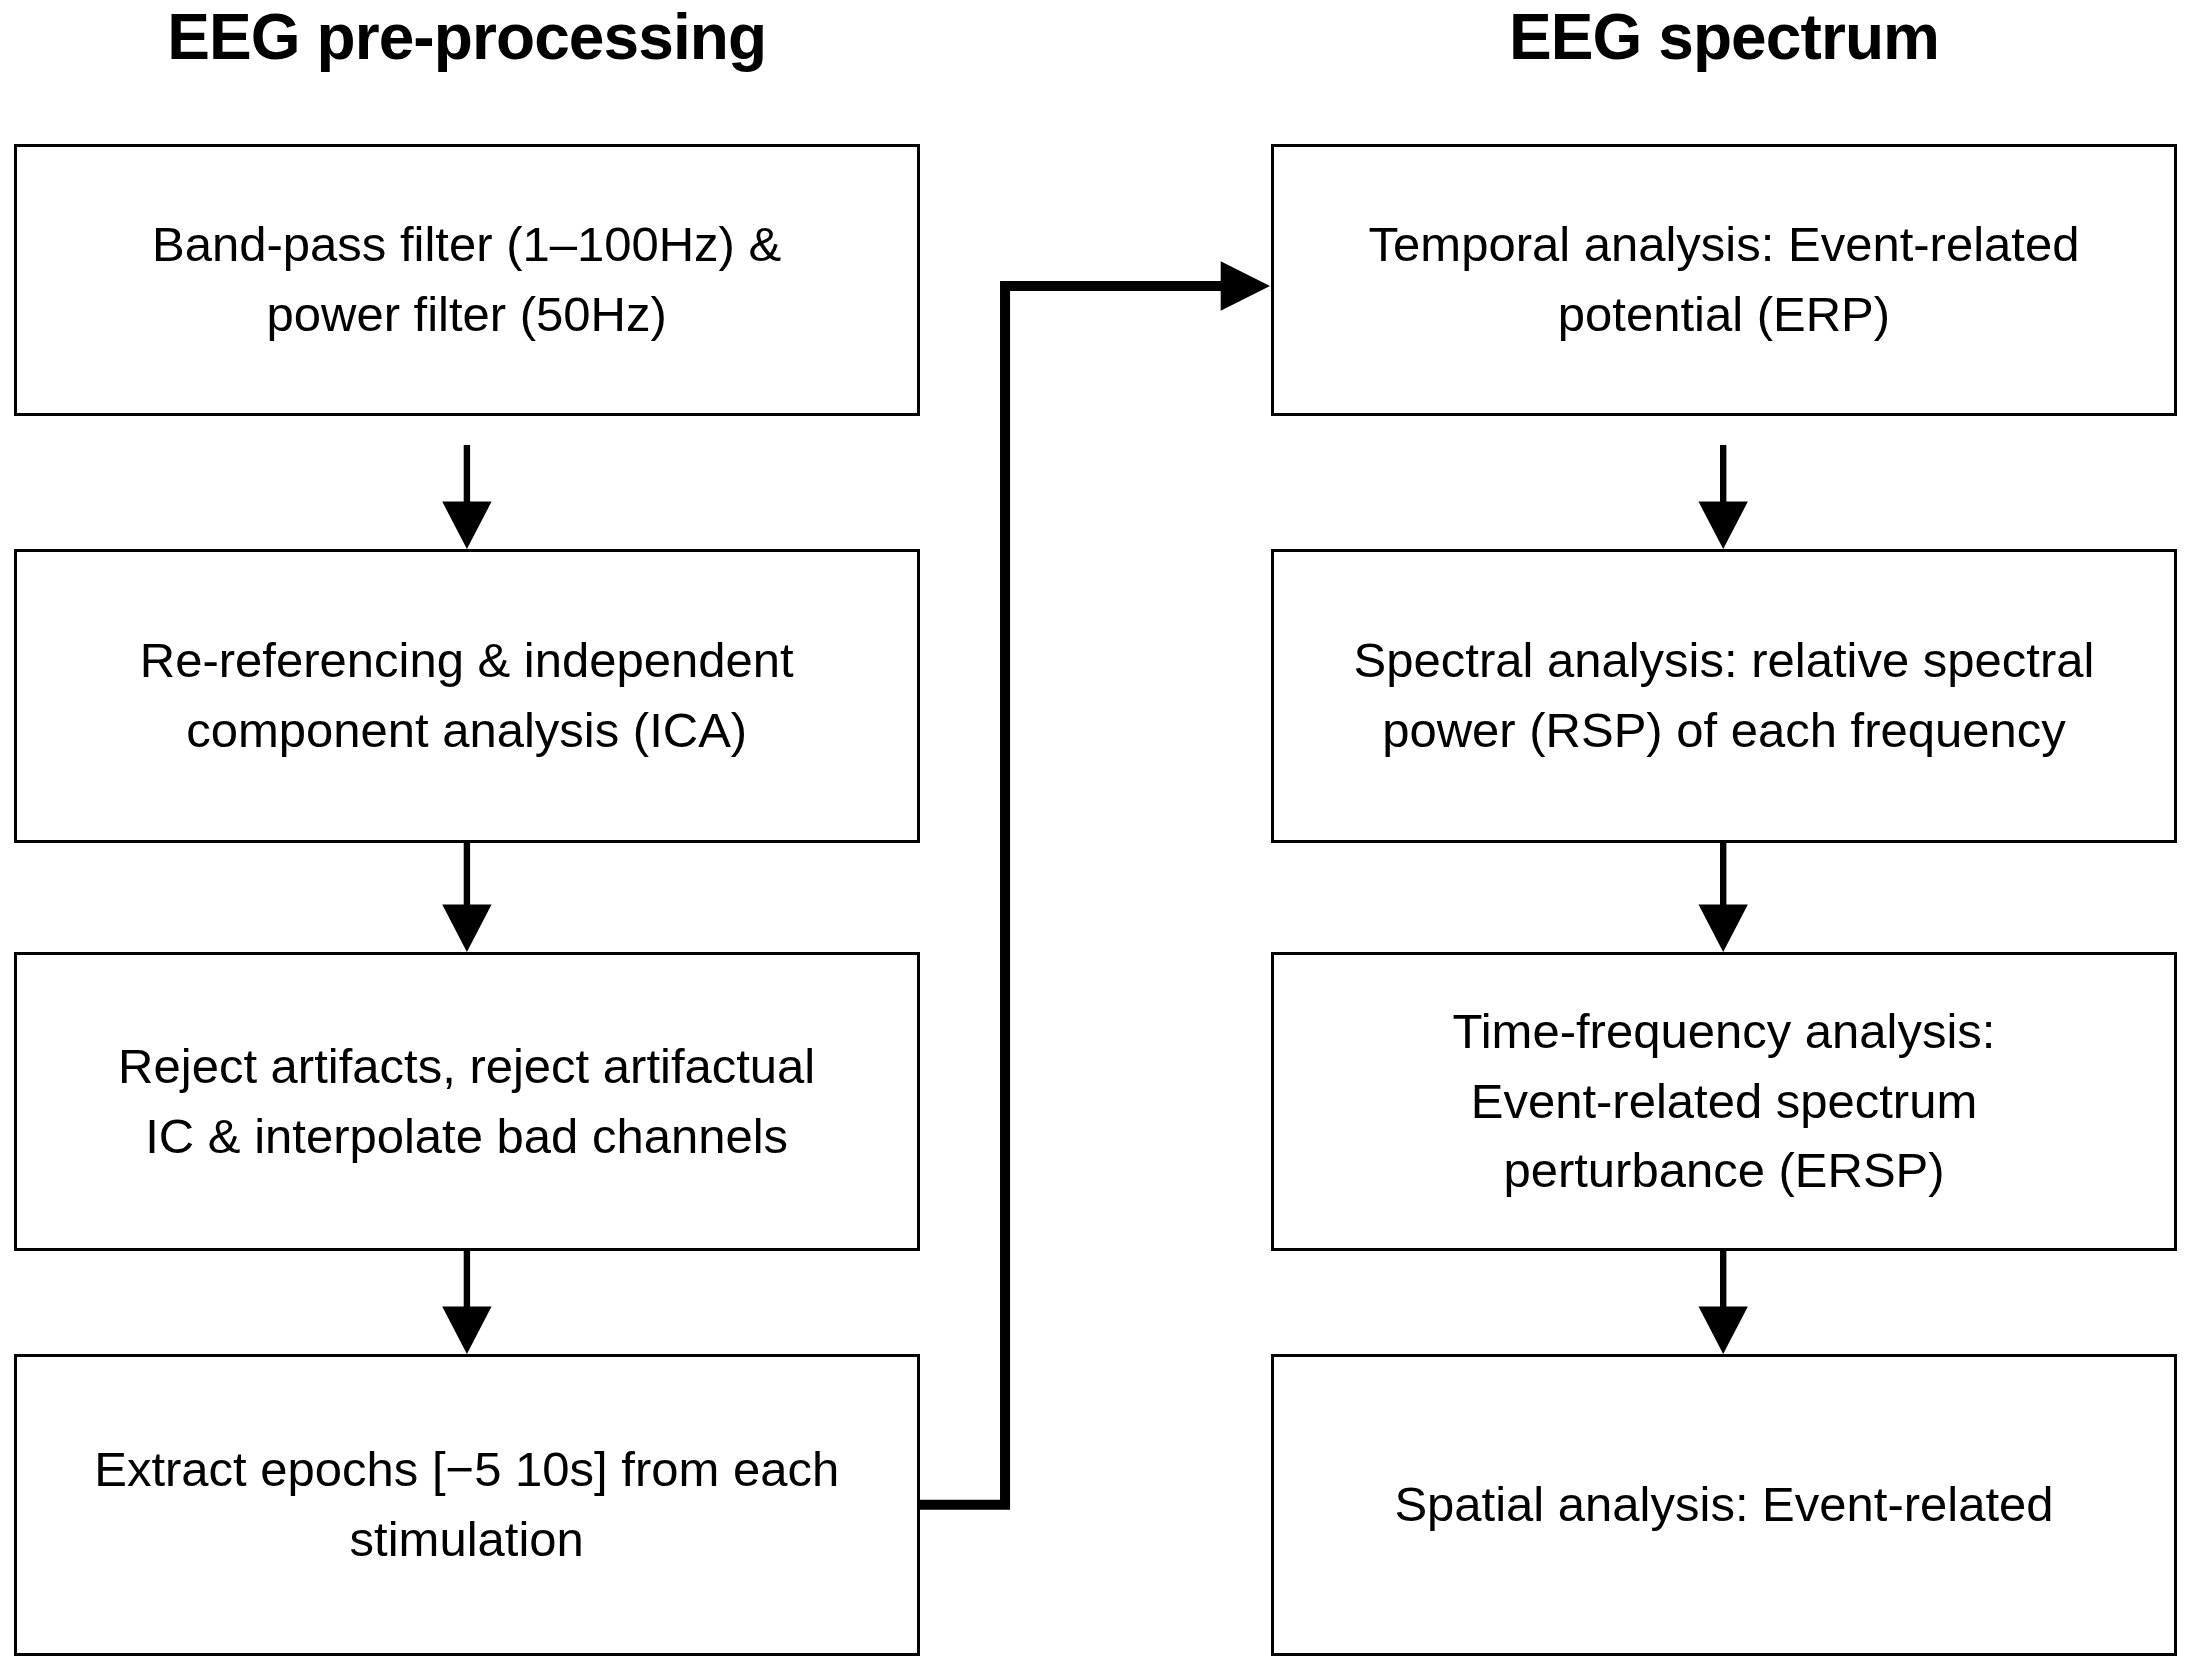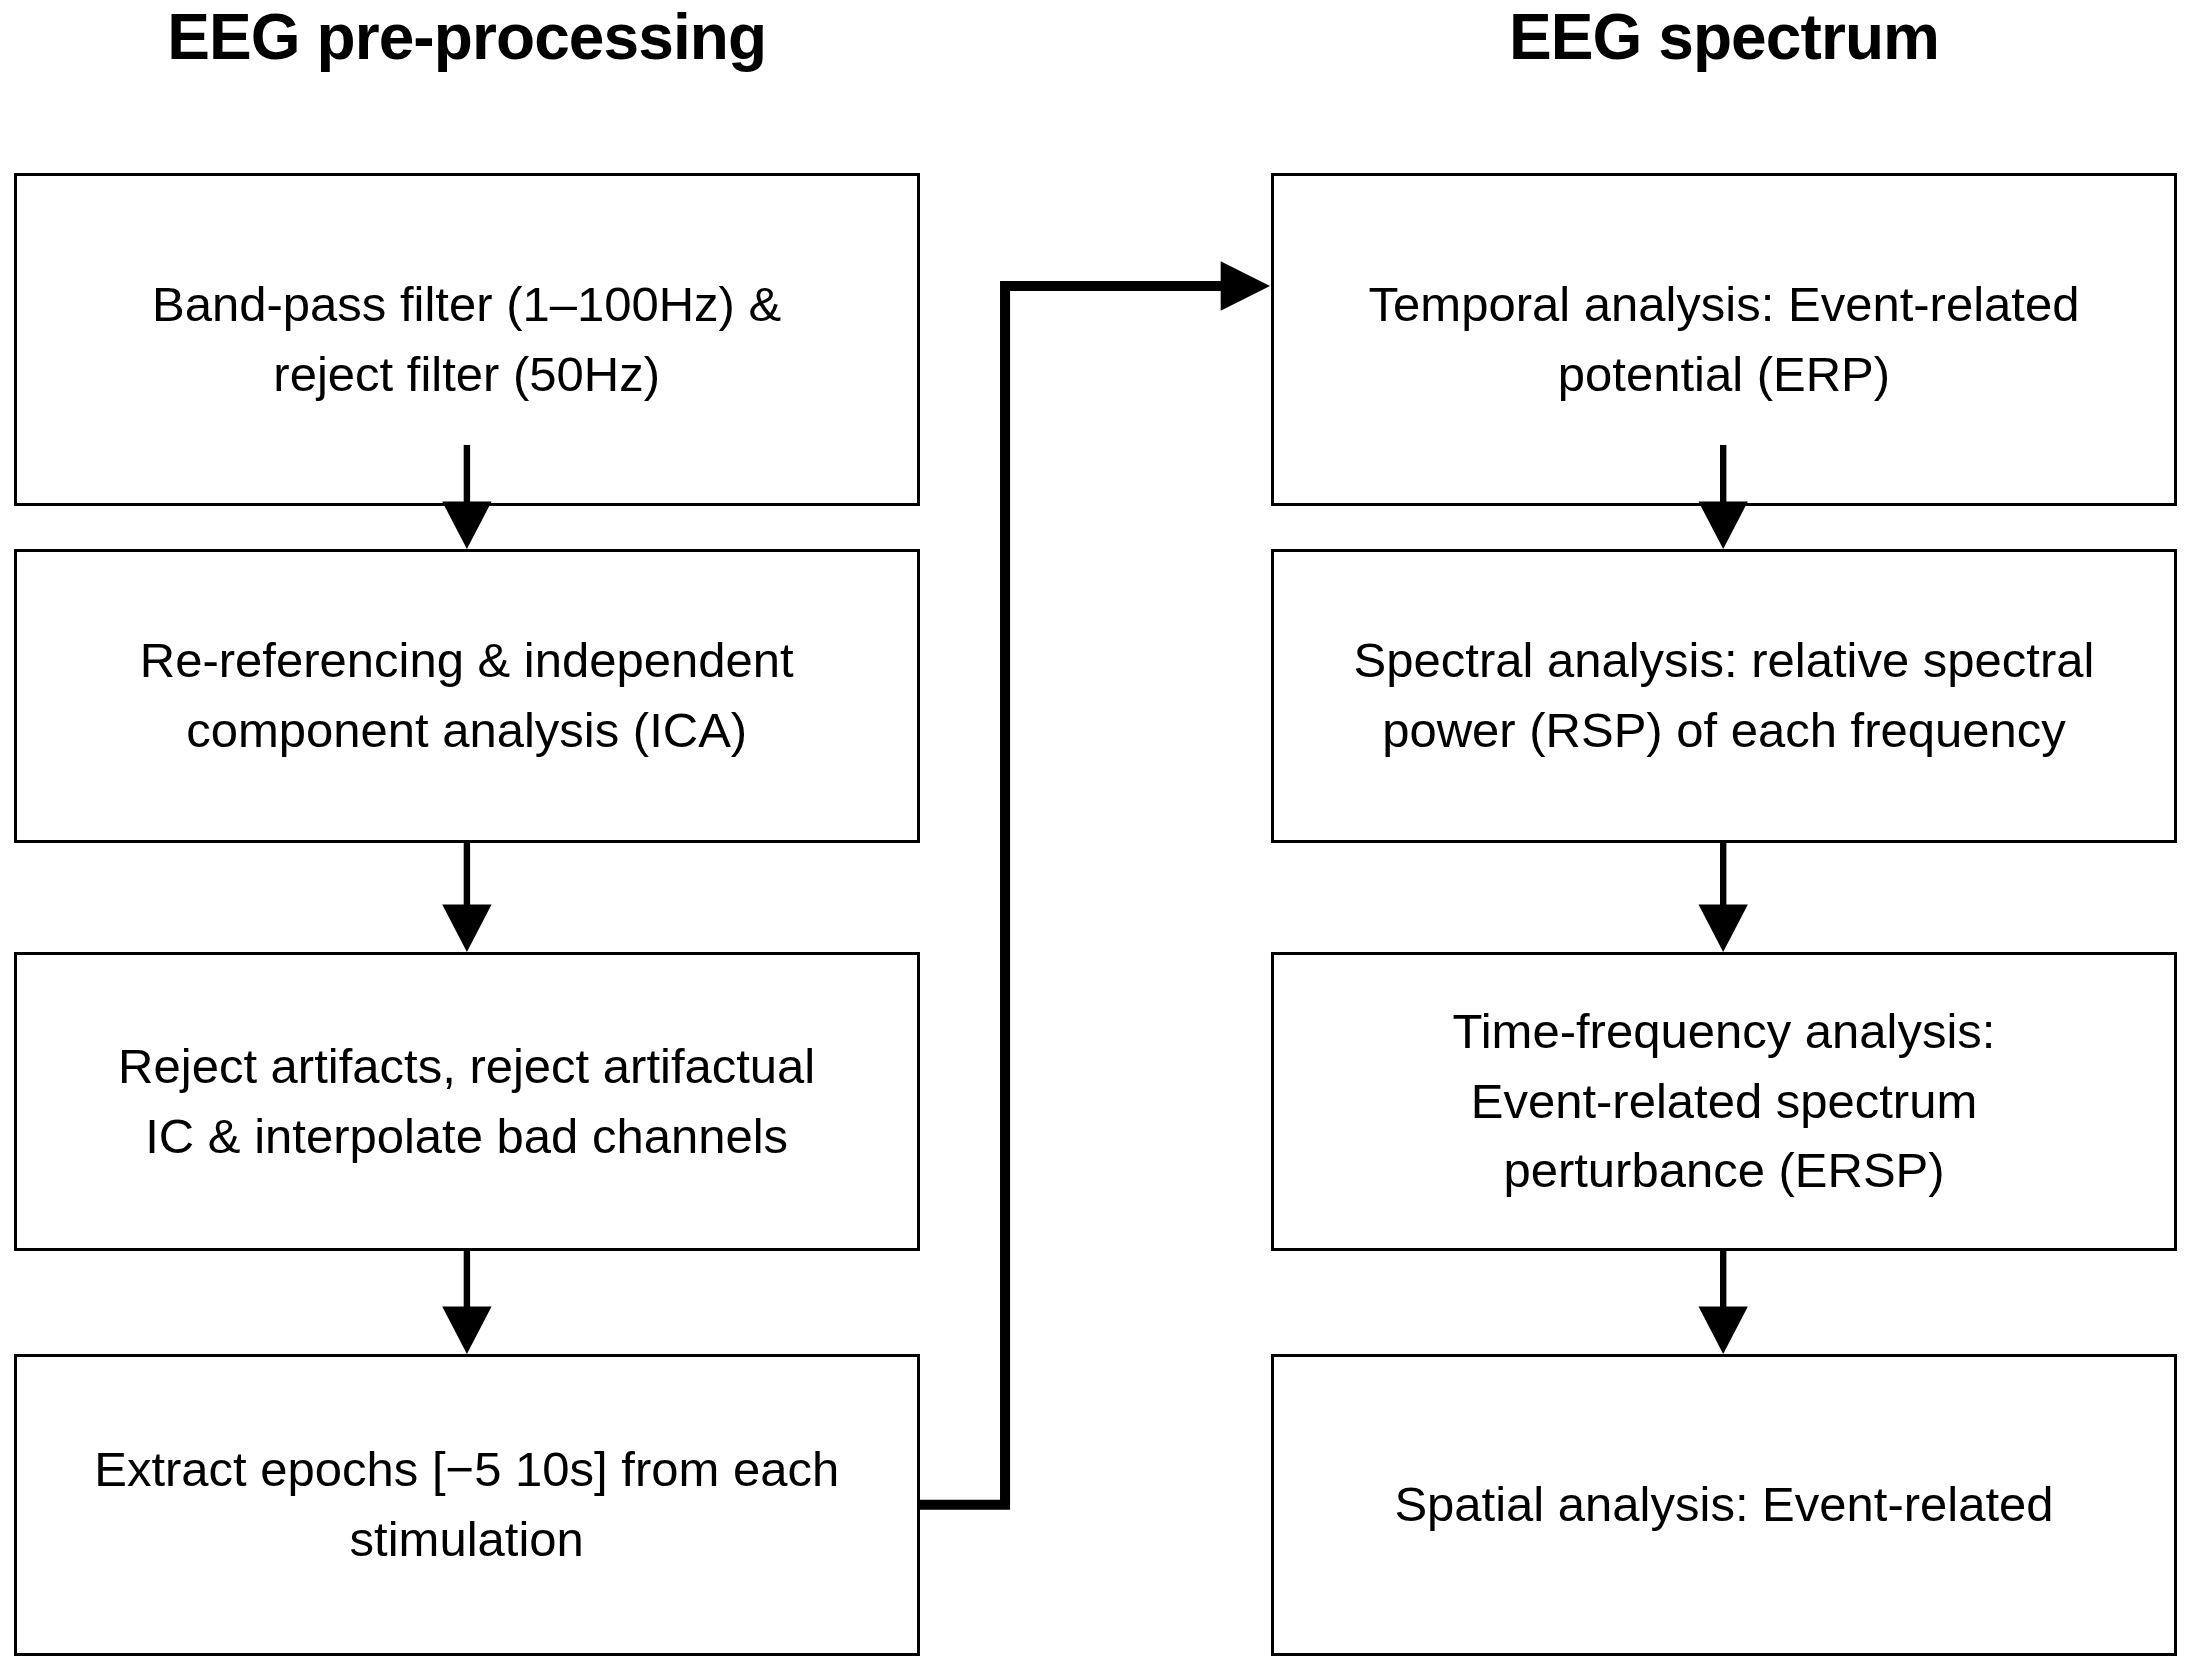--- a/index.html
+++ b/index.html
@@ -35,21 +35,21 @@
     border: 3.7px solid #000000;
     background: #ffffff;
     display: flex;
     align-items: center;
     justify-content: center;
     text-align: center;
   }
   .box.left  { left: 13.7px;   width: 906px; }
   .box.right { left: 1271px; width: 906px; }
 
-  .row1 { top: 144px;  height: 333px; margin-top: 29px; }
+  .row1 { top: 144px;  height: 272px; }
   .row2 { top: 549px;  height: 294px; }
   .row3 { top: 952px; height: 299px; }
   .row4 { top: 1354px; height: 302px; }
 
   .box-text {
     font-size: 49px;
     line-height: 1.42;
     padding: 0 16.4px;
   }
   .line { display: block; }
@@ -77,21 +77,21 @@
 <body>
 
 <div class="canvas">
 
   <div class="col-title left">EEG pre-processing</div>
   <div class="col-title right">EEG spectrum</div>
 
   <div class="box left row1">
     <div class="box-text">
       <span class="line">Band-pass filter (1–100Hz) &amp;</span>
-      <span class="line">reject filter (50Hz)</span>
+      <span class="line">power filter (50Hz)</span>
     </div>
   </div>
 
   <div class="box left row2">
     <div class="box-text">
       <span class="line">Re-referencing &amp; independent</span>
       <span class="line">component analysis (ICA)</span>
     </div>
   </div>
 

